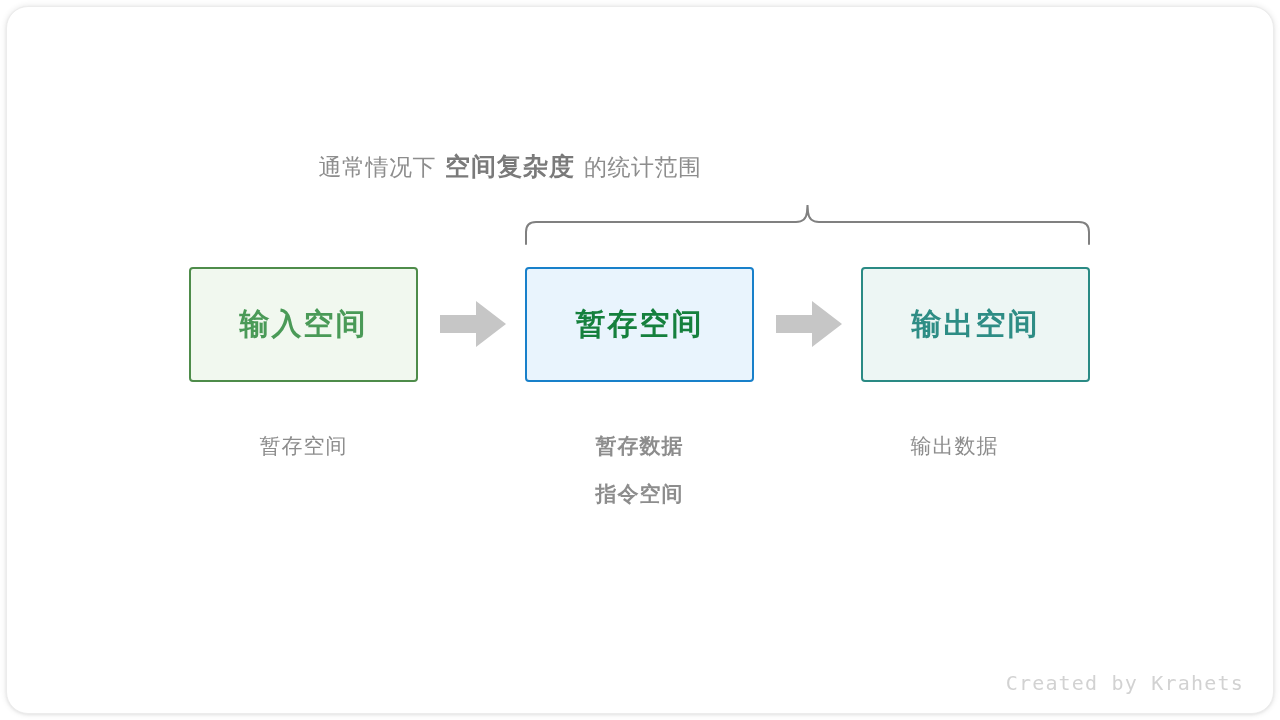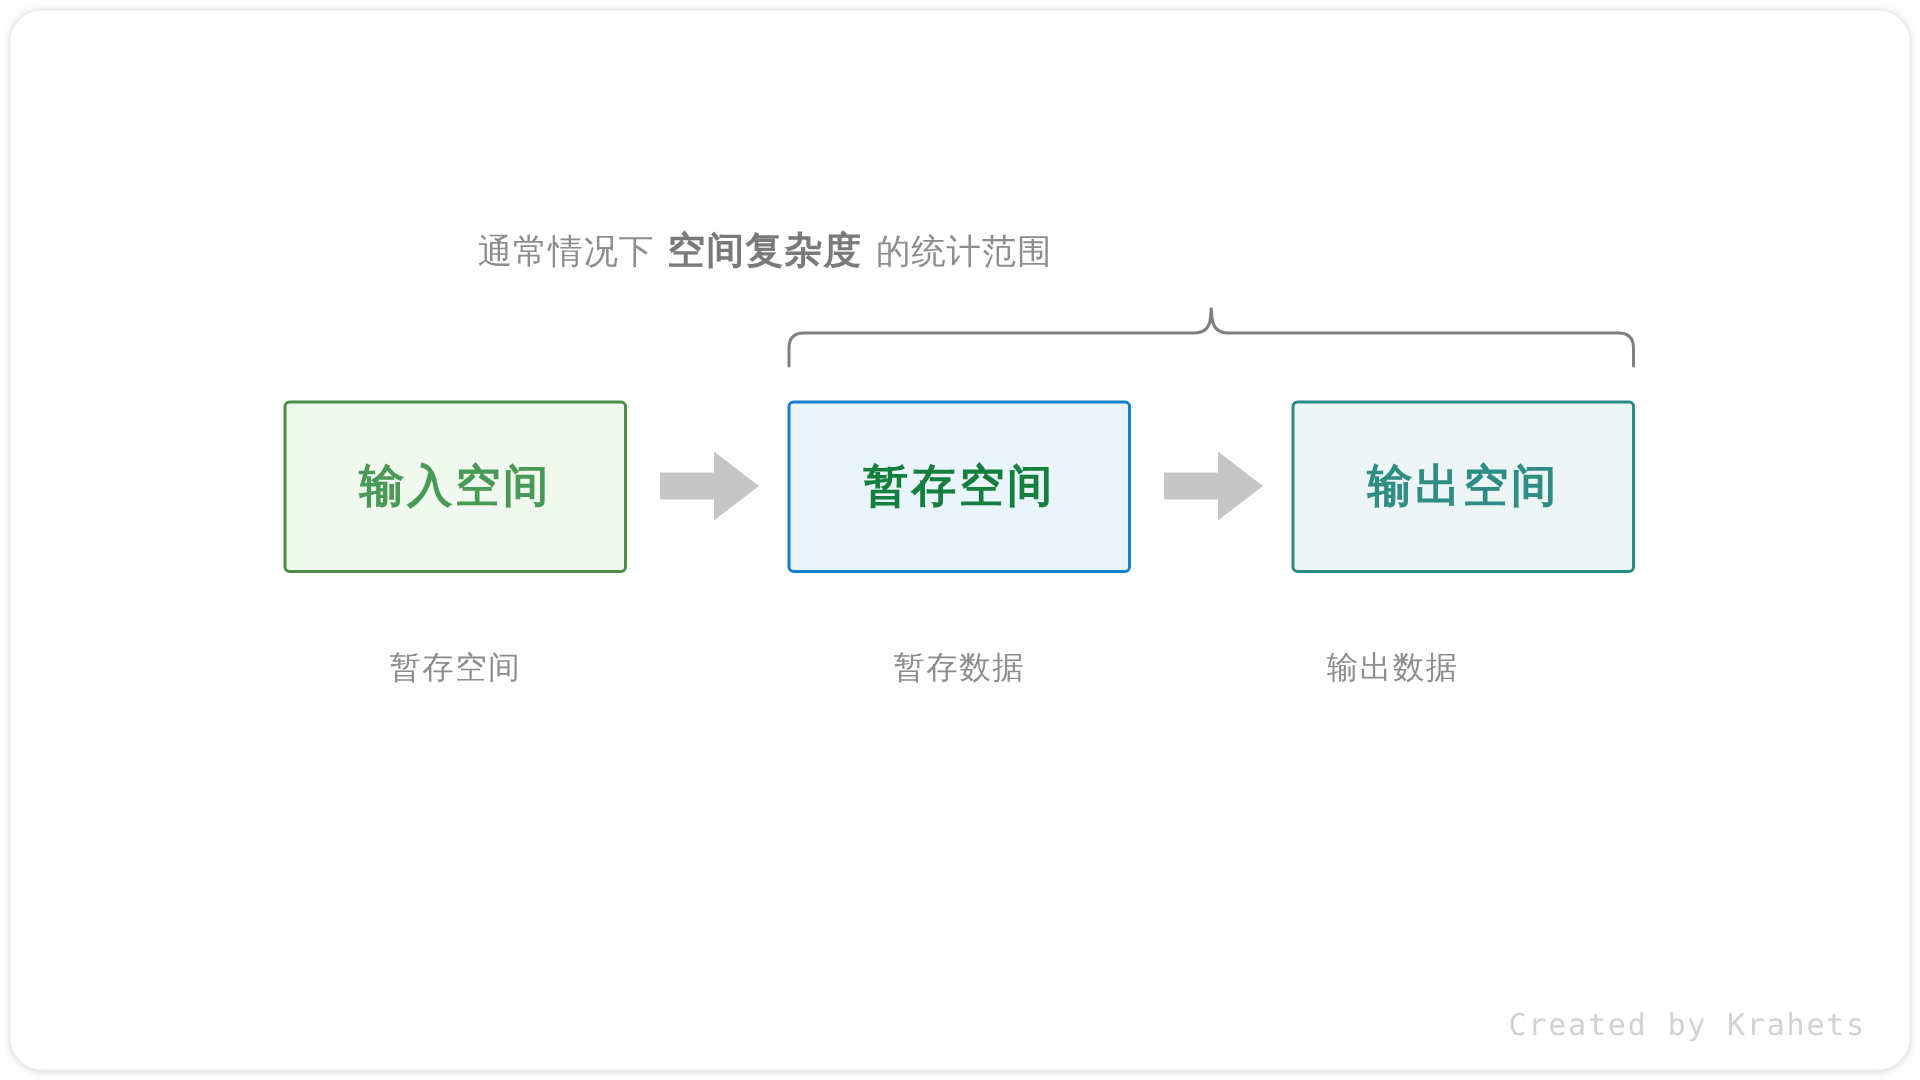--- a/index.html
+++ b/index.html
@@ -99,22 +99,22 @@
     position: absolute;
     top: 422px;
     width: 229px;
     text-align: center;
     color: #8d8d8d;
     font-size: 21px;
     line-height: 48px;
     letter-spacing: 1px;
   }
   .sub-input  { left: 189px; }
-  .sub-temp   { left: 525px; }
-  .sub-output { left: 814px; text-align: center; }
+  .sub-temp   { left: 525px; font-weight: bold; }
+  .sub-output { left: 840px; text-align: center; }
   .sublabels div { white-space: nowrap; }
 
   
   .watermark {
     position: absolute;
     right: 36px;
     bottom: 25px;
     font-family: "DejaVu Sans Mono", "Liberation Mono", monospace;
     font-size: 20px;
     color: #d2d2d2;
@@ -157,19 +157,20 @@
     <svg width="66" height="46" viewBox="0 0 66 46" xmlns="http://www.w3.org/2000/svg">
       <path d="M0 14 L36 14 L36 0 L66 23 L36 46 L36 32 L0 32 Z" fill="#c6c6c6"></path>
     </svg>
   </div>
 
   <div class="sublabels sub-input">
     <div>暂存空间</div>
   </div>
   <div class="sublabels sub-temp">
     <div>暂存数据</div>
+    <div>指令空间</div>
   </div>
   <div class="sublabels sub-output">
     <div>输出数据</div>
   </div>
 
   <div class="watermark">Created by Krahets</div>
 </div>
 
 </body></html>

